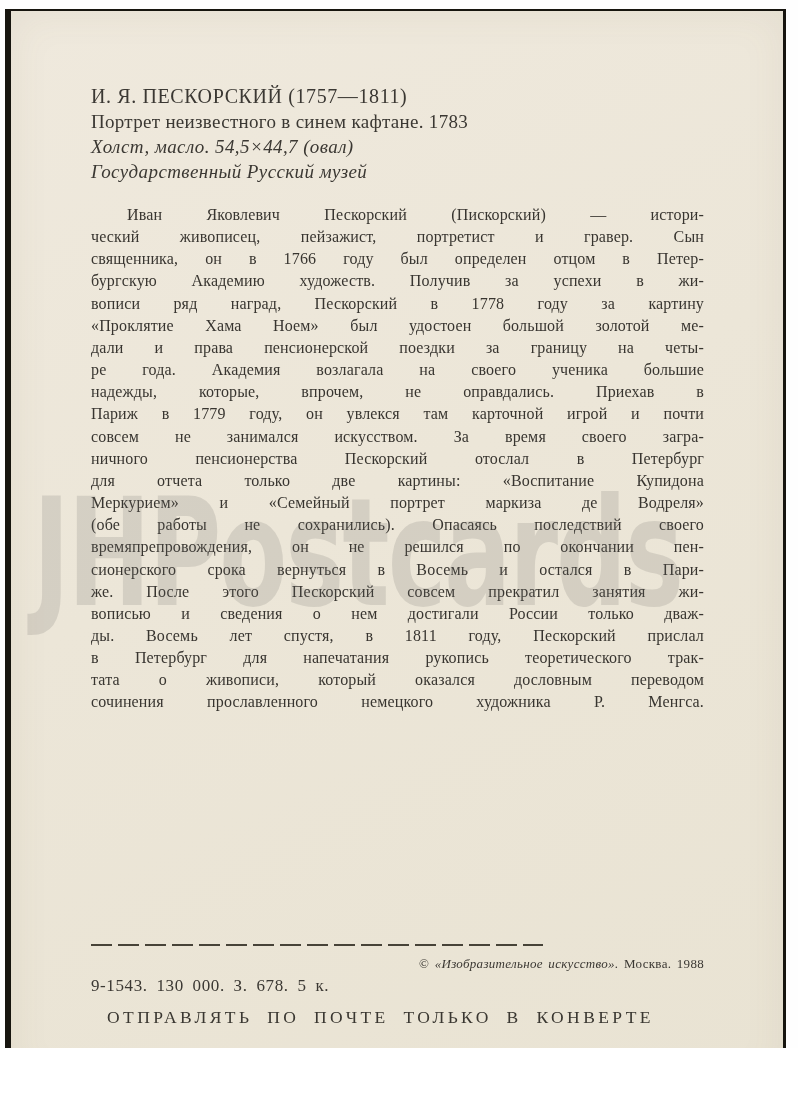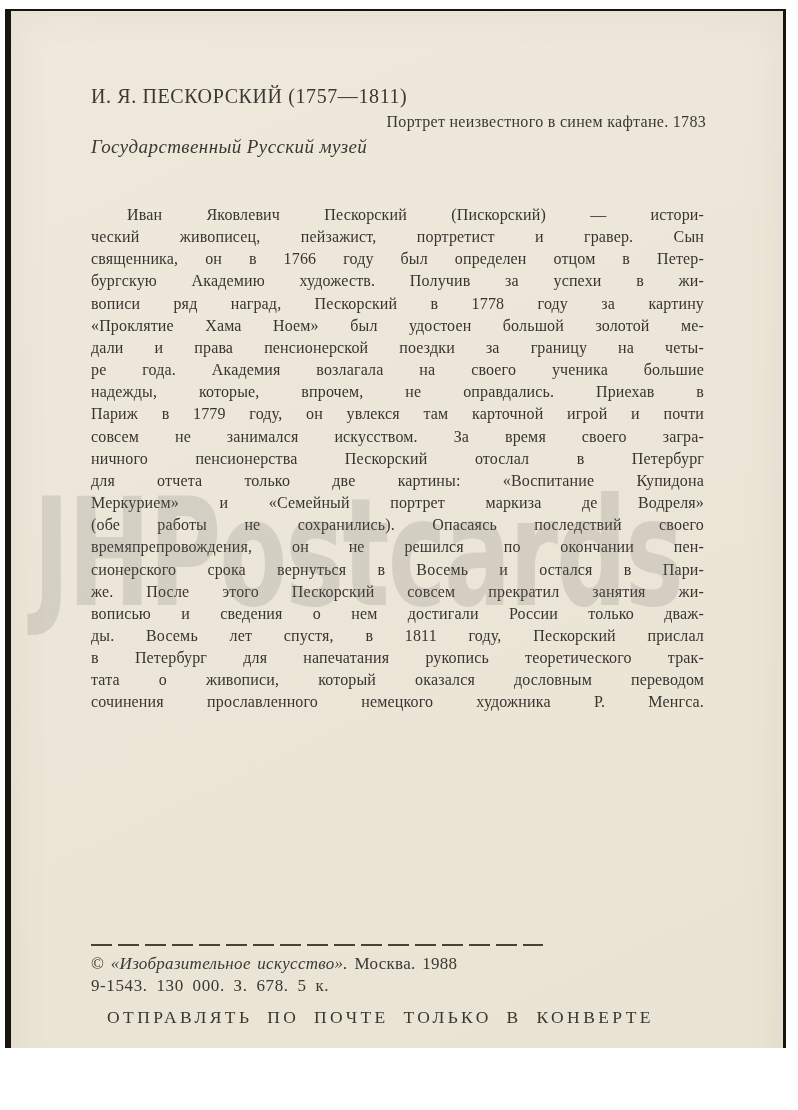--- a/index.html
+++ b/index.html
@@ -19,37 +19,37 @@
     width: 781px;
     height: 1078px;
     background: linear-gradient(155deg, #efe9dd 0%, #ece6d8 45%, #e9e3d3 100%);
     border: 2px solid #17150f;
     border-left-width: 6px;
     border-right-width: 3px;
     box-shadow: inset 0 0 40px rgba(120,105,80,0.08);
   }
   .header { position: absolute; left: 80px; top: 72px; width: 615px; color: #3b3833; }
   .header .artist-line { font-size: 20px; line-height: 26px; letter-spacing: 0.6px; }
-  .header .title-line  { font-size: 16px; line-height: 25px; letter-spacing: 0.3px; text-align: right; }
+  .header .title-line  { font-size: 19px; line-height: 25px; letter-spacing: 0.3px; }
   .header .medium-line, .header .museum-line { font-size: 19px; line-height: 25px; font-style: italic; letter-spacing: 0.4px; }
 
   .bio {
     position: absolute; left: 80px; top: 193px; width: 613px;
     color: #383530; font-size: 16px; line-height: 22.15px;
     letter-spacing: 0.15px;
   }
   .bio-line { text-align: justify; text-align-last: justify; }
   .bio-line:first-child { text-indent: 36px; }
 
   .colophon { position: absolute; left: 80px; top: 933px; width: 613px; color: #3b3833; }
   .dash-rule {
     width: 452px; height: 2px; margin-bottom: 7px;
     background: repeating-linear-gradient(90deg, #474338 0 21px, transparent 21px 27px);
   }
-  .copyright-line { font-size: 17px; line-height: 21.5px; letter-spacing: 0.3px; word-spacing: 2px; }
+  .copyright-line { font-size: 13px; line-height: 21.5px; letter-spacing: 0.3px; word-spacing: 2px; text-align: right; }
   .copyright-line .pub { font-style: italic; }
   .print-code-line { font-size: 17px; line-height: 21.5px; letter-spacing: 0.6px; word-spacing: 4px; }
 
   .mailing {
     position: absolute; left: 96px; top: 996px;
     font-size: 17.5px; color: #3a3731;
     letter-spacing: 3.4px; word-spacing: 7px;
   }
 
   .wm-center {
@@ -75,20 +75,21 @@
 </head>
 <body>
 
 <div class="scan">
 
   <div class="card">
 
     <div class="header">
       <div class="artist-line">И. Я. ПЕСКОРСКИЙ (1757—1811)</div>
       <div class="title-line">Портрет неизвестного в синем кафтане. 1783</div>
+      <div class="medium-line">Холст, масло. 54,5×44,7 (овал)</div>
       <div class="museum-line">Государственный Русский музей</div>
     </div>
 
     <div class="bio">
         <div class="bio-line">Иван Яковлевич Пескорский (Пискорский) — истори-</div>
         <div class="bio-line">ческий живописец, пейзажист, портретист и гравер. Сын</div>
         <div class="bio-line">священника, он в 1766 году был определен отцом в Петер-</div>
         <div class="bio-line">бургскую Академию художеств. Получив за успехи в жи-</div>
         <div class="bio-line">вописи ряд наград, Пескорский в 1778 году за картину</div>
         <div class="bio-line">«Проклятие Хама Ноем» был удостоен большой золотой ме-</div>

